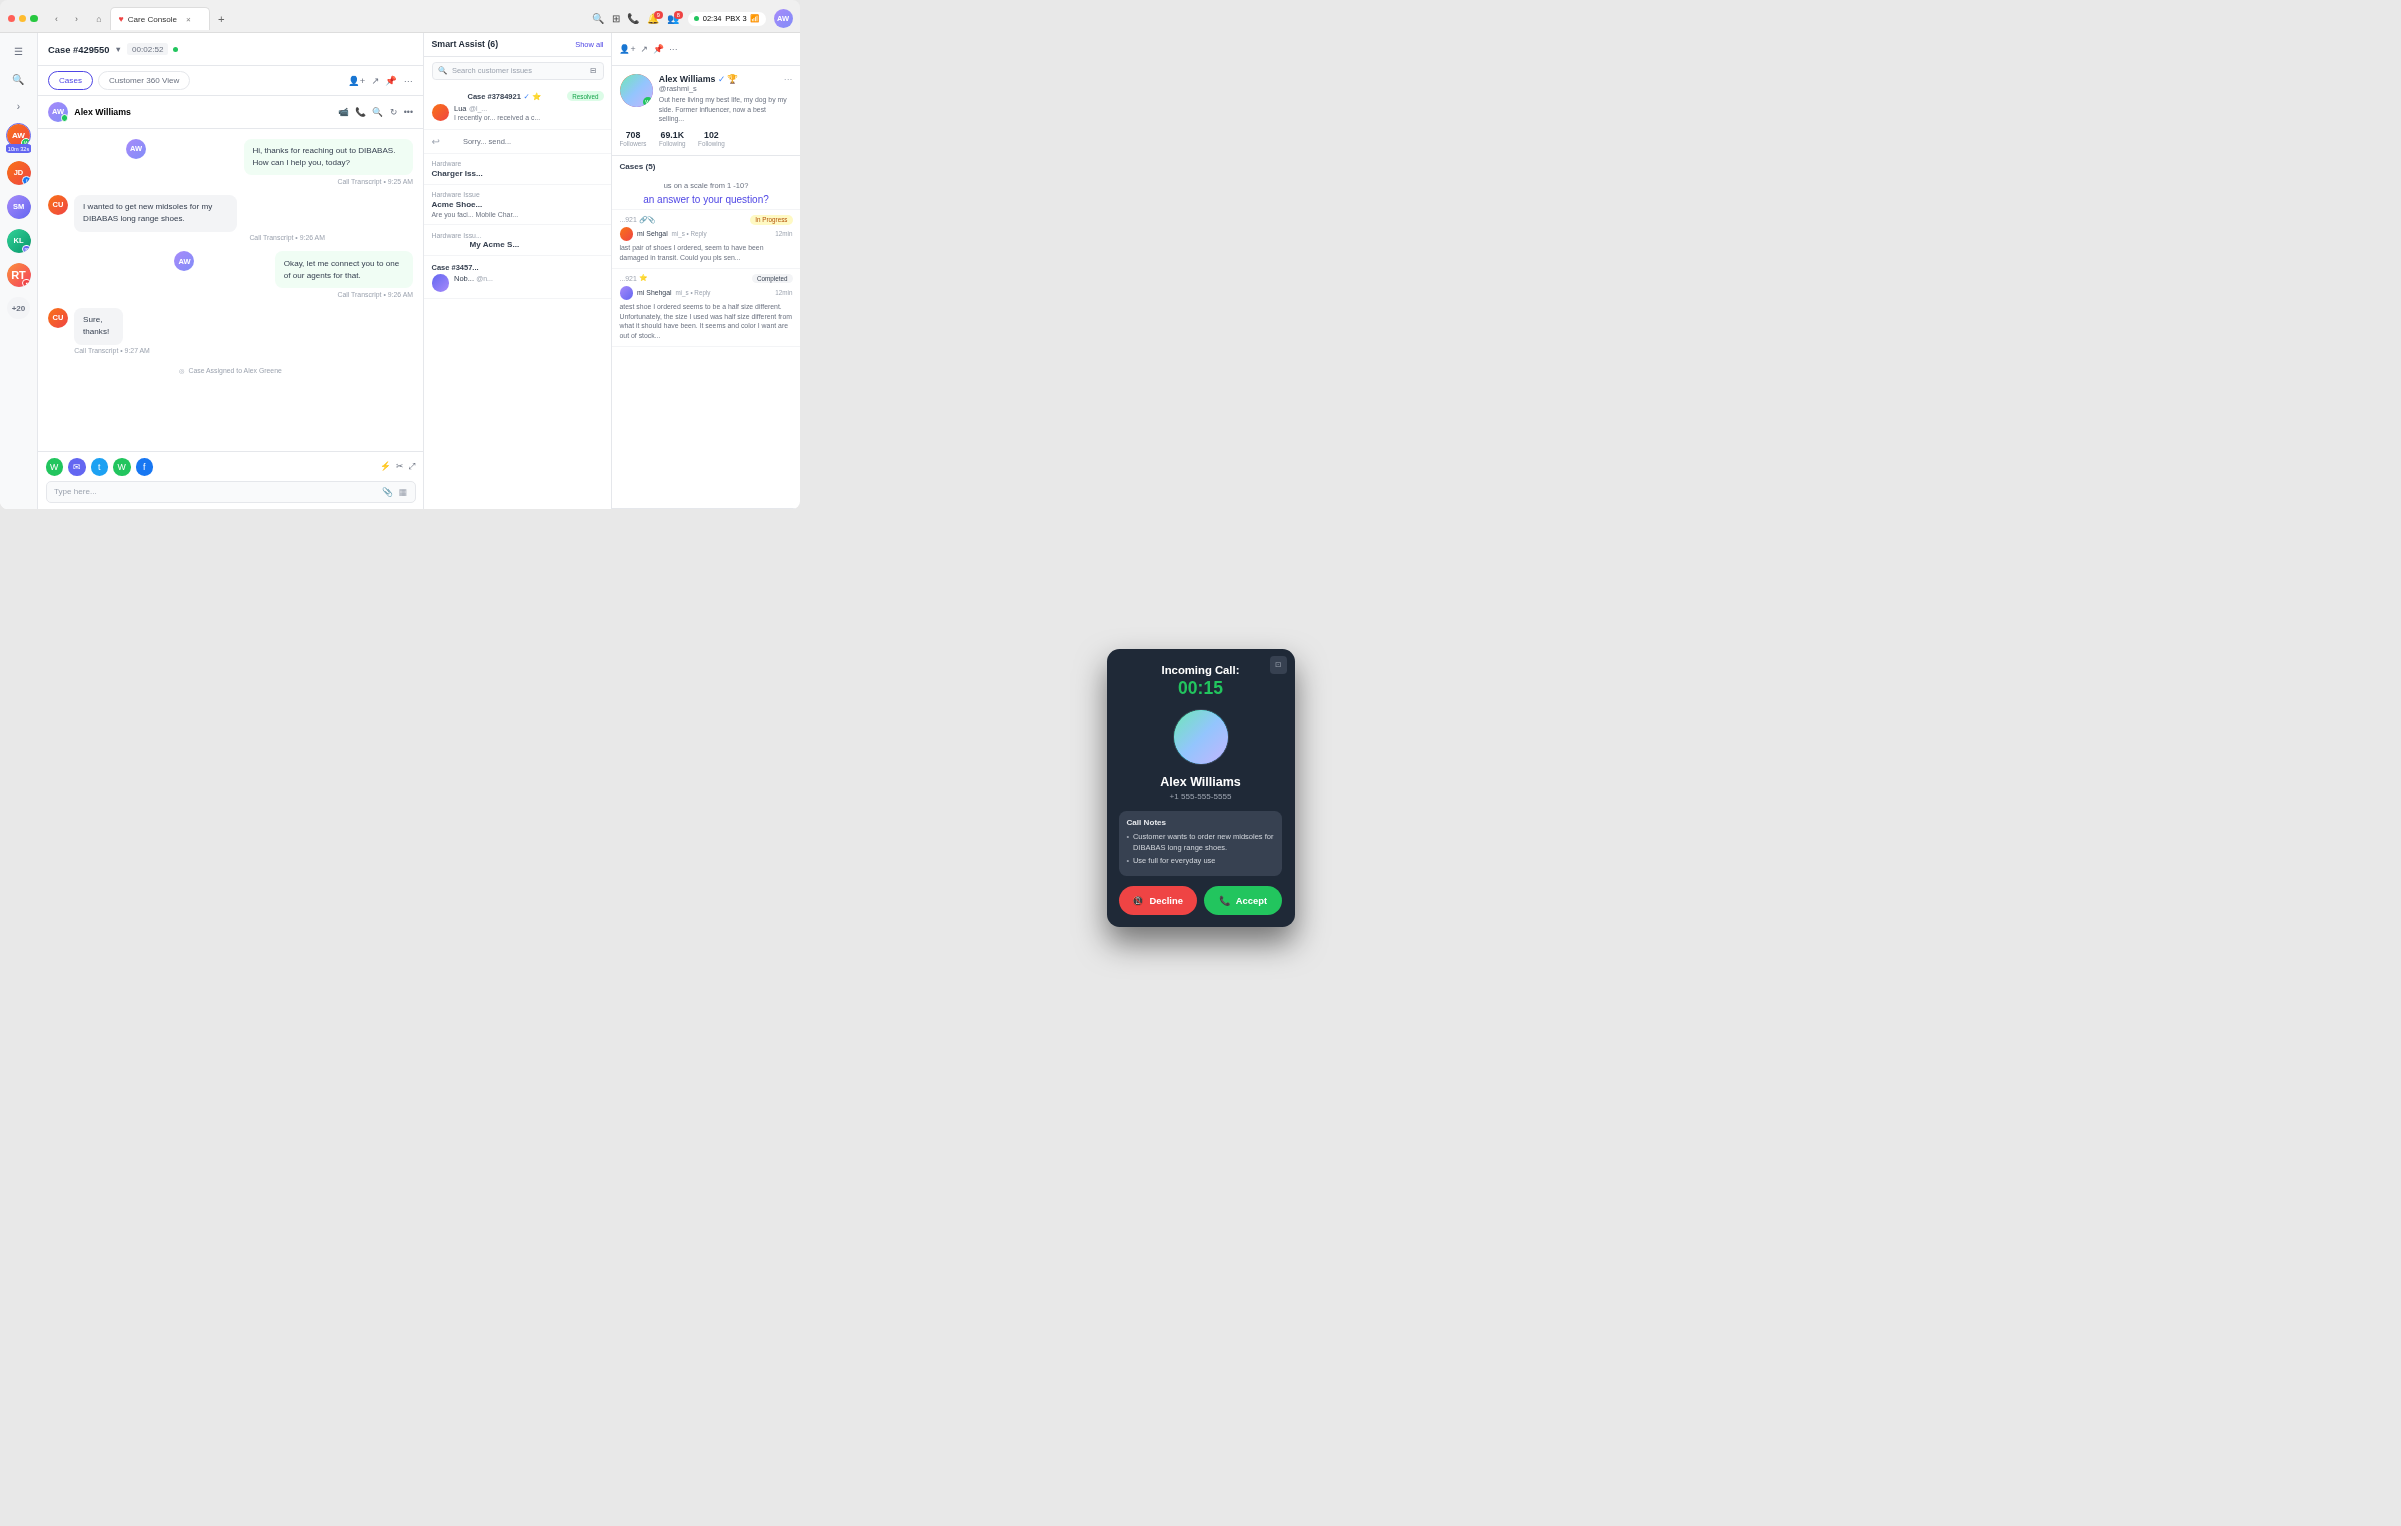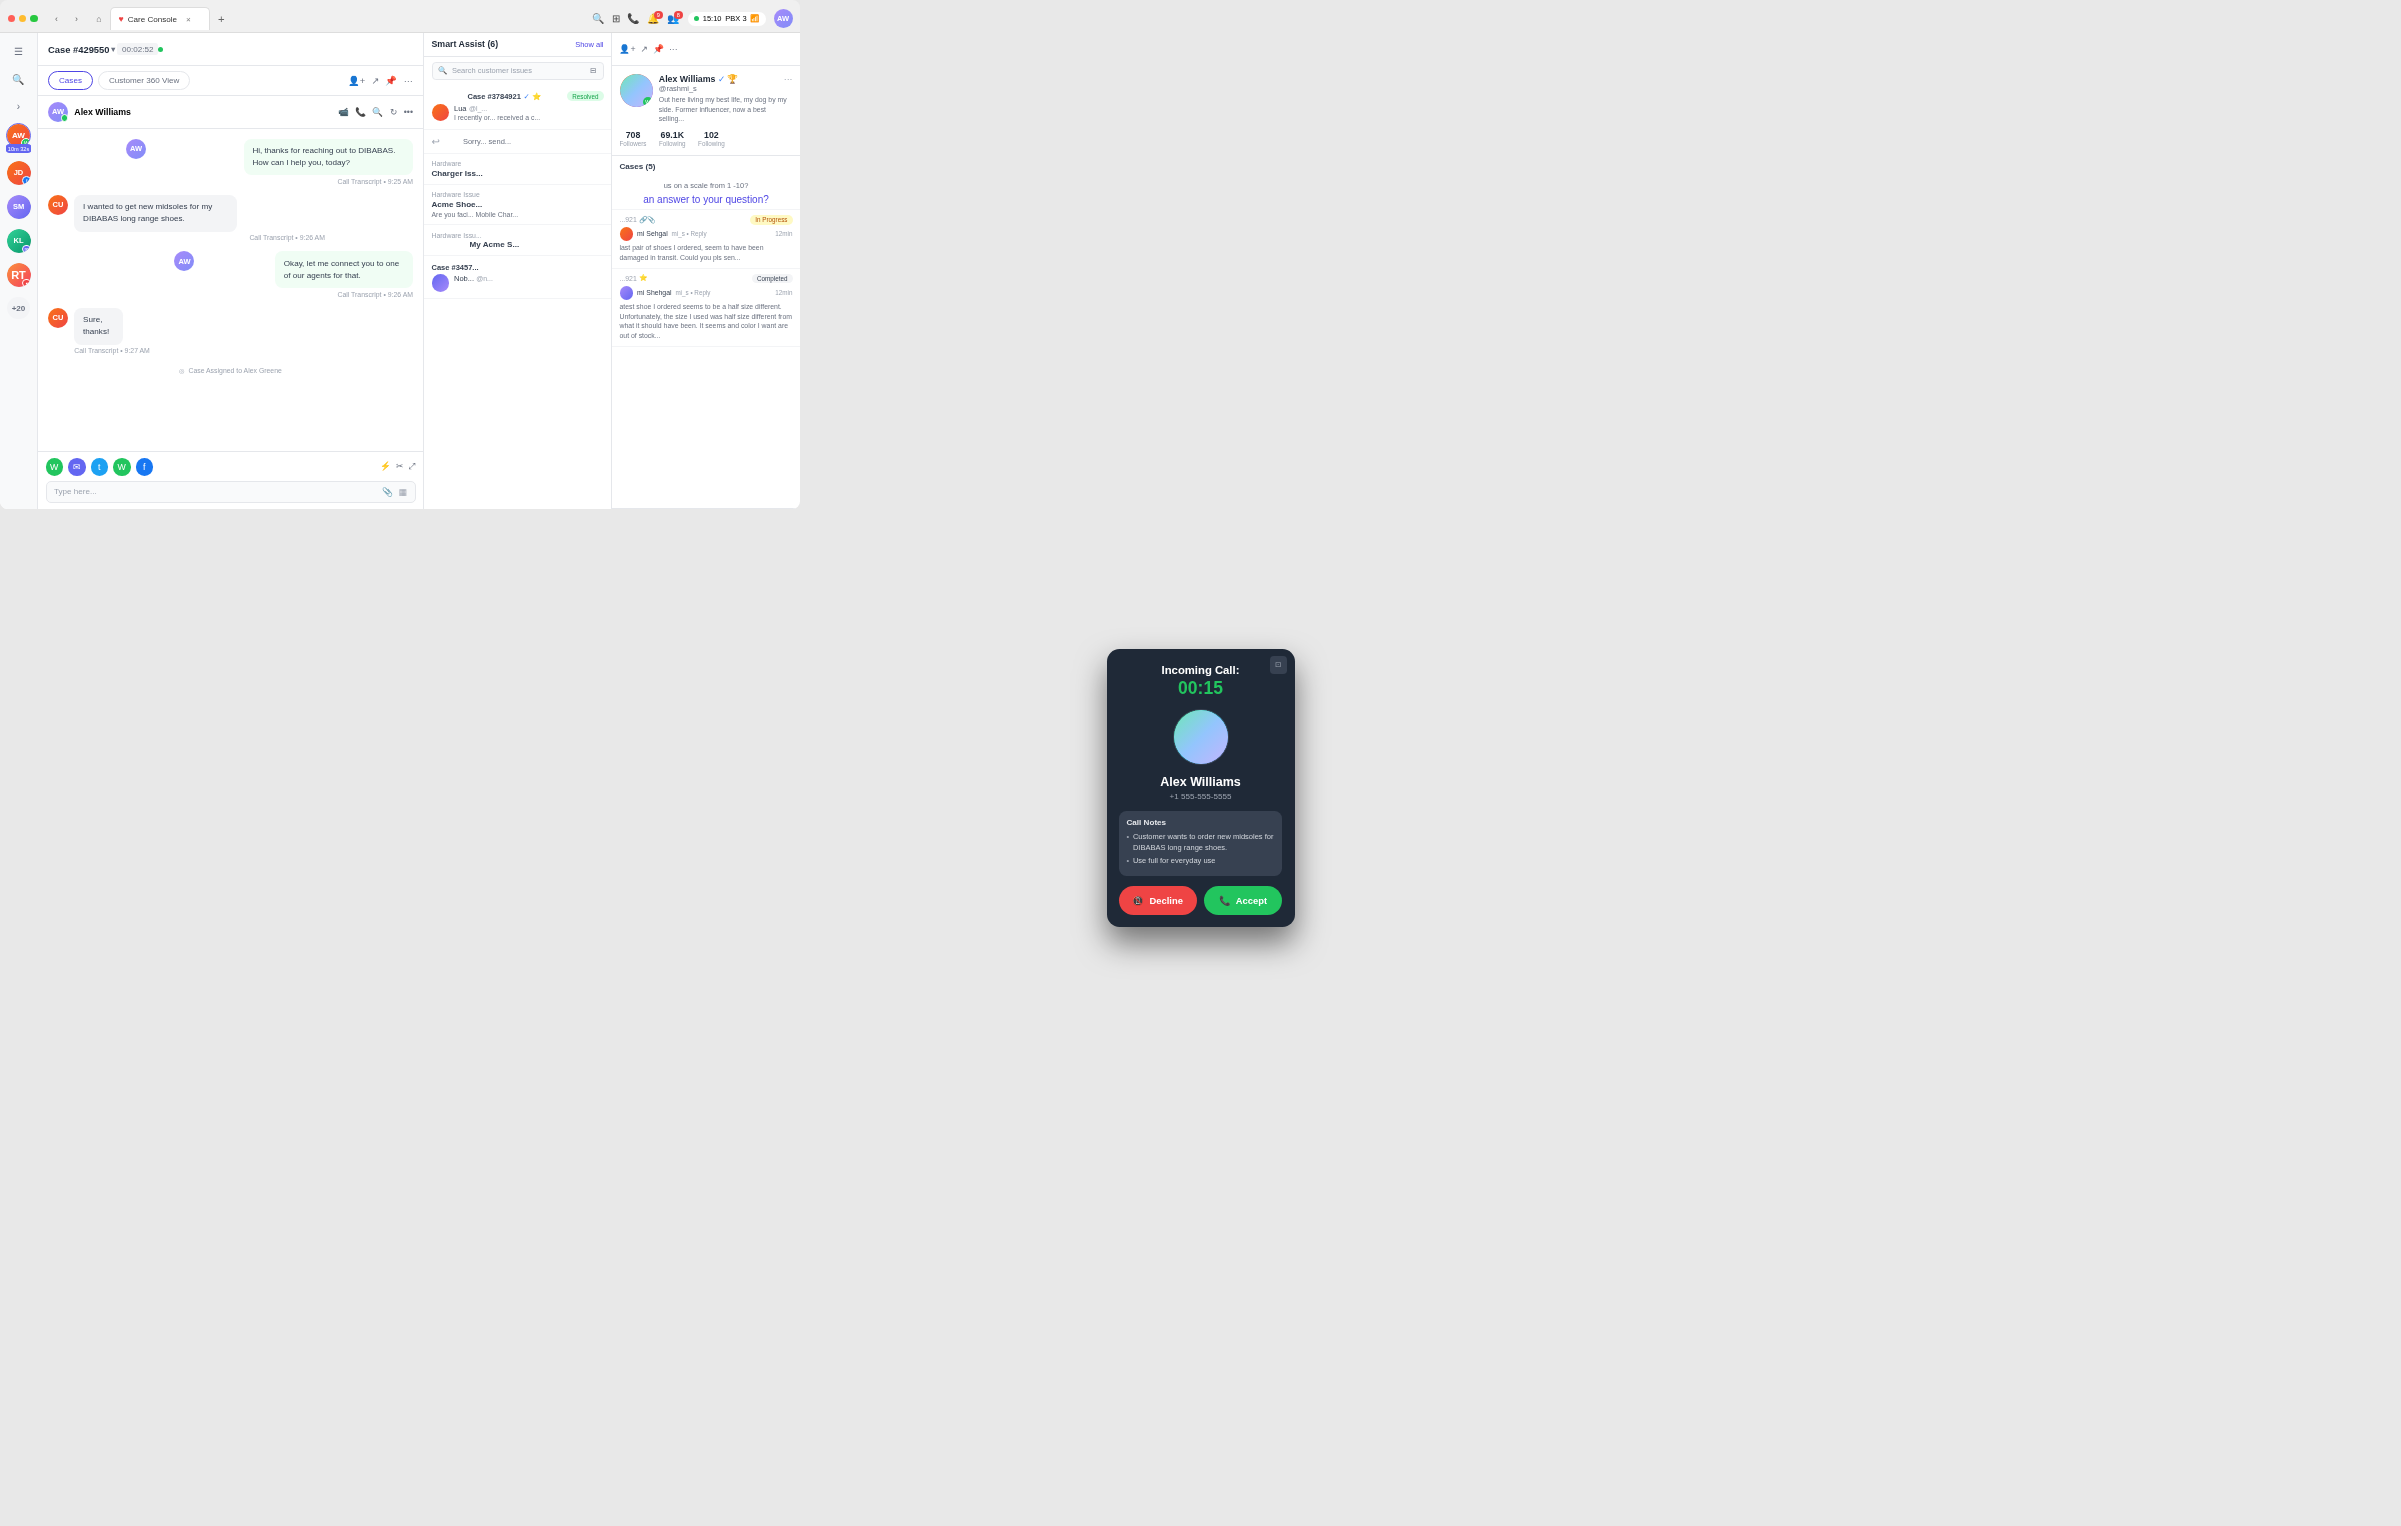--- a/index.html
+++ b/index.html
@@ -140,21 +140,21 @@
 
     
     .chat-area {
       flex: 1; display: flex; flex-direction: column;
       border-right: 0.6px solid #e5e7eb; min-width: 0;
     }
     .chat-header {
       display: flex; align-items: center; justify-content: space-between;
       padding: 6.3px 10px; border-bottom: 0.6px solid #e5e7eb; height: 33px;
     }
-    .case-info { display: flex; align-items: center; }
+    .case-info { display: flex; align-items: center; gap: 5px; }
     .case-title { font-weight: 600; font-size: 9.4px; color: #1f2937; }
     .chevron-icon { color: #6b7280; font-size: 7.5px; }
     .timer {
       font-size: 8.1px; color: #6b7280;
       background: #f3f4f6; border-radius: 2.5px; padding: 1.9px 5px;
     }
     .active-dot { width: 5px; height: 5px; border-radius: 50%; background: #22c55e; }
 
     
     .messages-area {
@@ -437,21 +437,21 @@
     <span class="browser-action-icon">⊞</span>
     <span class="browser-action-icon">📞</span>
     <div class="notif-badge">
       🔔<span class="badge">9</span>
     </div>
     <div class="notif-badge">
       👥<span class="badge">8</span>
     </div>
     <div class="status-bar">
       <div class="status-dot"></div>
-      <span>15:10</span>
+      <span>02:34</span>
       <span>PBX 3</span>
       <span>📶</span>
     </div>
     <div class="avatar-circle">AW</div>
   </div>
 </div>
 
 <div class="app-container">
 
   <div class="left-sidebar">

